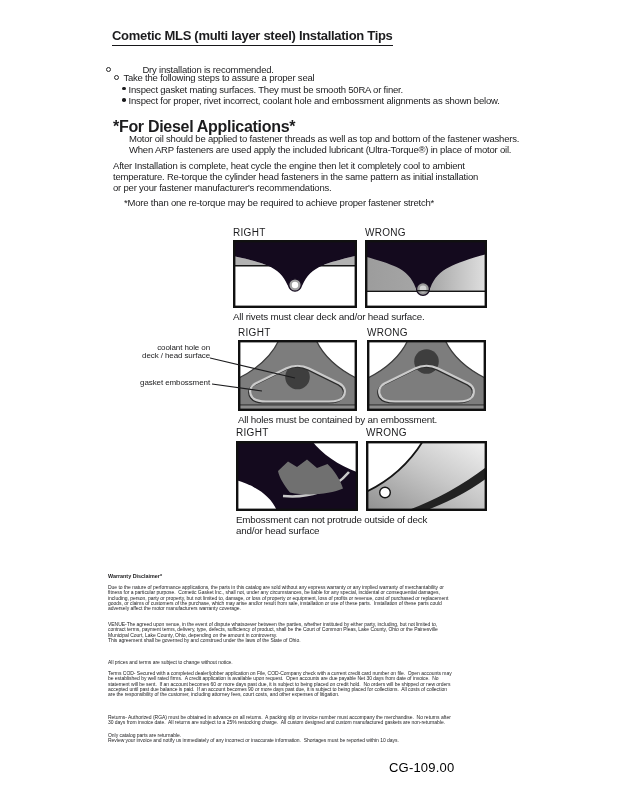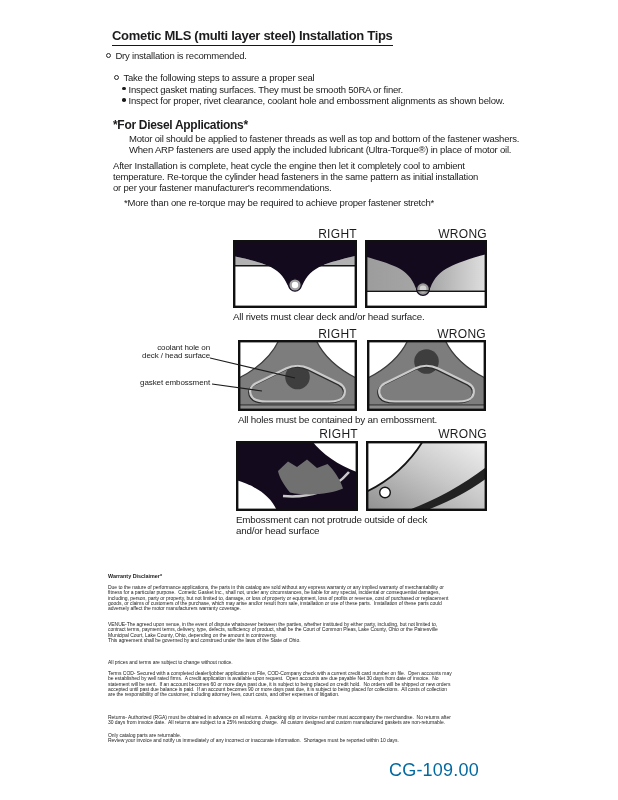--- a/index.html
+++ b/index.html
@@ -4,55 +4,55 @@
 <style>
   html,body{margin:0;padding:0;background:#ffffff;}
   .page{position:relative;width:618px;height:800px;background:#fff;overflow:hidden;
         font-family:"Liberation Sans","DejaVu Sans",sans-serif;color:#1c1c1e;}
   .abs{position:absolute;}
   .title{font-weight:bold;font-size:13px;letter-spacing:-0.3px;display:inline-block;
          border-bottom:1.6px solid #17171a;padding-bottom:2px;white-space:nowrap;}
   .bullet-row{display:flex;align-items:flex-start;font-size:9.5px;letter-spacing:-0.2px;white-space:nowrap;}
   .ring{flex:0 0 auto;width:3.4px;height:3.4px;border:1px solid #2a2a2a;border-radius:50%;margin:3px 4px 0 0;}
   .dot{flex:0 0 auto;width:3.6px;height:3.6px;background:#1c1c1e;border-radius:50%;margin:3.2px 3px 0 0;}
-  .h2{font-weight:bold;font-size:12px;letter-spacing:-0.3px;white-space:nowrap;}
+  .h2{font-weight:bold;font-size:16px;letter-spacing:-0.3px;white-space:nowrap;}
   .body-text{font-size:9.5px;letter-spacing:-0.2px;line-height:11.2px;white-space:pre-line;}
-  .dlabel{font-size:12px;letter-spacing:0.3px;text-align:right;white-space:nowrap;}
+  .dlabel{font-size:10px;letter-spacing:0.3px;text-align:left;white-space:nowrap;}
   .caption{font-size:9.8px;letter-spacing:-0.2px;line-height:10.8px;white-space:pre-line;}
   .caption-center{text-align:left;}
   .side-label{font-size:8px;line-height:8.4px;text-align:right;letter-spacing:-0.1px;white-space:pre-line;}
   .legal-head{font-size:5.4px;font-weight:bold;letter-spacing:0;}
   .legal{font-size:5px;line-height:5.35px;letter-spacing:-0.03px;white-space:pre-wrap;width:424px;}
-  .doccode{font-size:18px;letter-spacing:0.2px;color:#0369a1;}
+  .doccode{font-size:13px;letter-spacing:0.2px;color:#000000;}
   svg{display:block;}
 </style>
 </head>
 <body>
 
 <div class="page">
 
   <div class="abs" style="left:112px;top:26px;">
     <span class="title">Cometic MLS (multi layer steel) Installation Tips</span>
   </div>
 
-  <div class="abs bullet-row" style="left:106px;top:50px;">
+  <div class="abs bullet-row" style="left:106px;top:64px;gap:27px;">
     <span class="ring"></span>
     <span>Dry installation is recommended.</span>
   </div>
   <div class="abs bullet-row" style="left:114px;top:72px;justify-content:space-between;">
     <span class="ring"></span>
     <span>Take the following steps to assure a proper seal</span>
   </div>
   <div class="abs bullet-row" style="left:122px;top:83.5px;">
     <span class="dot"></span>
     <span>Inspect gasket mating surfaces.  They must be smooth 50RA or finer.</span>
   </div>
   <div class="abs bullet-row" style="left:122px;top:95px;">
     <span class="dot"></span>
-    <span>Inspect for proper, rivet clearance, coolant hole and embossment alignments as shown below.</span>
+    <span>Inspect for proper, rivet incorrect, coolant hole and embossment alignments as shown below.</span>
   </div>
 
   <div class="abs h2" style="left:113px;top:118px;">*For Diesel Applications*</div>
   <div class="abs body-text" style="left:113px;top:133px;width:490px;margin-left:16px;">Motor oil should be applied to fastener threads as well as top and bottom of the fastener washers.
 When ARP fasteners are used apply the included lubricant (Ultra-Torque®) in place of motor oil.</div>
   <div class="abs body-text" style="left:113px;top:159.5px;width:490px;">After Installation is complete, heat cycle the engine then let it completely cool to ambient
 temperature. Re-torque the cylinder head fasteners in the same pattern as initial installation
 or per your fastener manufacturer's recommendations.</div>
   <div class="abs body-text" style="left:124px;top:196.5px;width:490px;">*More than one re-torque may be required to achieve proper fastener stretch*</div>
 

